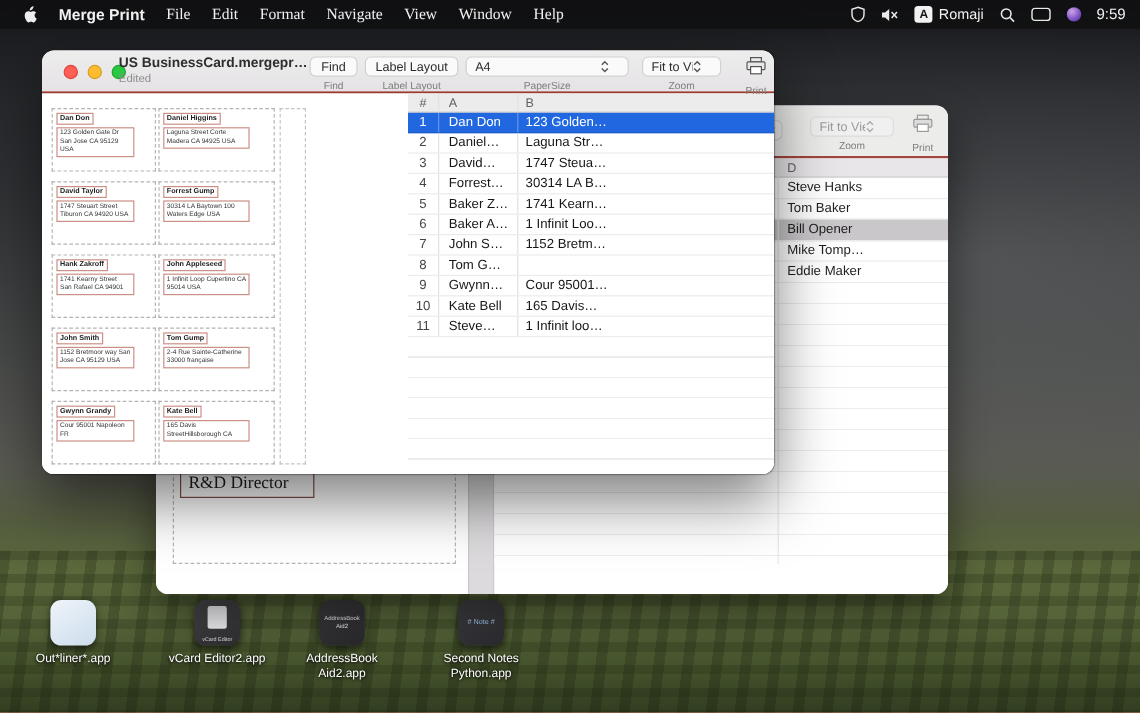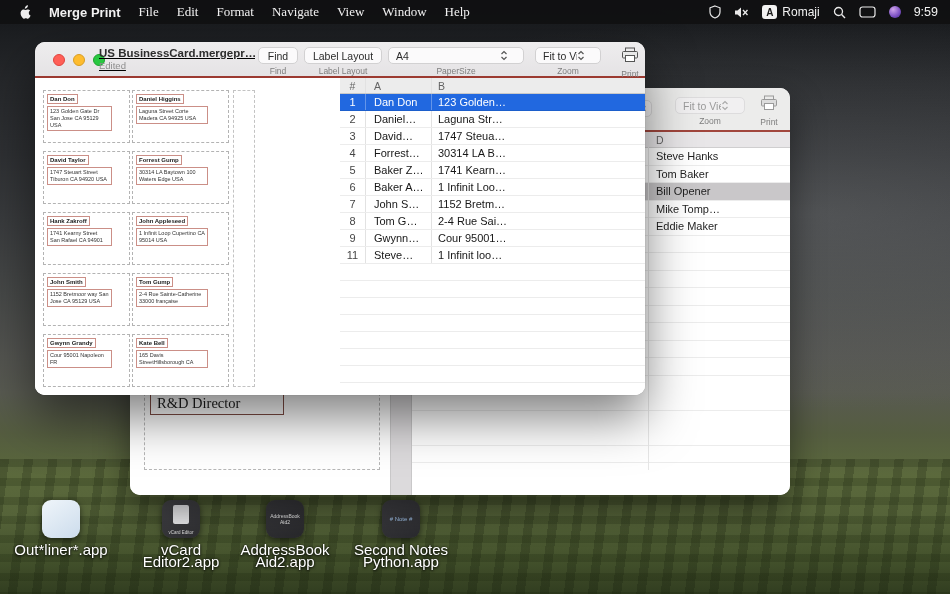--- a/index.html
+++ b/index.html
@@ -59,35 +59,35 @@
   .bw-divider { width:22px; background:#dcdadc; border-left:1px solid #c9c8c9; border-right:1px solid #c9c8c9; }
   .bw-table { flex:1; background:#fff; position:relative; }
   .bw-thead { height:16px; background:#e8e6e8; border-bottom:1px solid #cfcecf; position:relative; }
   .bw-colD { position:absolute; left:244px; top:2px; font-size:10.5px; color:#636363; }
   .bw-row { height:17.5px; border-bottom:1px solid #ececec; padding-left:244px; font-size:11px; color:#1f1f1f;
     display:flex; align-items:center; white-space:nowrap; }
   .bw-row.sel { background:#c9c7c9; }
   .bw-empty { height:234px; background:repeating-linear-gradient(to bottom, #fff 0 16.5px, #ececec 16.5px 17.5px); }
   .bw-colline { position:absolute; left:236px; top:0; height:338px; width:1px; background:#e6e6e6; }
   .big-card { position:absolute; left:14px; top:246px; width:236px; height:92px; border:1px dashed #b6b6b6; background:#fff; }
-  .role-box { position:absolute; left:5px; top:13px; width:134px; height:23px; border:1px solid #7f4c44;
+  .role-box { position:absolute; left:5px; top:13px; width:112px; height:23px; border:1px solid #7f4c44;
     font-family:"Liberation Serif",serif; font-size:14.5px; color:#1d1d1d; display:flex; align-items:center; padding-left:6px; }
   .person-box { position:absolute; left:5px; top:40px; right:5px; height:45px; border:1px solid #c2574d;
     font-family:"Liberation Serif",serif; font-size:29px; color:#151515; display:flex; align-items:center; padding-left:4px; white-space:nowrap; }
 
   
   .front-window { left:35px; top:42px; width:610px; height:353px; z-index:30;
     box-shadow:0 22px 50px rgba(0,0,0,0.5), 0 0 1px rgba(0,0,0,0.35); }
   .fw-toolbar { position:relative; height:34px; background:linear-gradient(#eeedee,#e5e3e5); border-radius:10px 10px 0 0; }
   .traffic { position:absolute; left:18px; top:12px; display:flex; gap:8px; }
   .tl { width:12px; height:12px; border-radius:50%; display:inline-block; }
   .tl.red    { background:#ff5f57; border:1px solid #e0443e; }
   .tl.yellow { background:#febc2e; border:1px solid #d89e24; }
   .tl.green  { background:#28c840; border:1px solid #1da32f; }
-  .title-block { position:absolute; left:64px; top:5px; width:156px; overflow:hidden;text-decoration:underline; }
+  .title-block { position:absolute; left:64px; top:5px; width:156px; overflow:hidden; }
   .fw-title { font-size:11.5px; font-weight:bold; color:#2d2d2d; white-space:nowrap; }
   .fw-status { font-size:9.5px; color:#8d8d8d; margin-top:1px; }
   .tb-group { position:absolute; top:5px; }
   .g-find   { left:223px; width:40px; }
   .g-layout { left:269px; width:78px; }
   .g-paper  { left:353px; width:136px; }
   .g-zoom   { left:500px; width:66px; }
   .g-print  { left:577px; width:36px; text-align:center; }
   .fw-redline { height:2px; background:#9c3a31; }
   .fw-content { display:flex; height:317px; border-radius:0 0 10px 10px; overflow:hidden; background:#fff; }
@@ -124,21 +124,21 @@
   .app-icon { width:38px; height:38px; border-radius:9px; margin:0 auto; position:relative;
     box-shadow:0 2px 6px rgba(0,0,0,0.55); overflow:hidden; }
   .icon-outliner { background:linear-gradient(145deg,#eff5fa,#ccdcec); }
   .icon-vcard { background:linear-gradient(160deg,#48484c,#2d2d30); }
   .icon-vcard .mini-doc { position:absolute; left:11px; top:5px; width:16px; height:19px; background:#e9e9eb; border-radius:2px; }
   .icon-vcard .mini-txt { position:absolute; left:0; right:0; bottom:3px; font-size:4.5px; color:#ddd; }
   .icon-abook { background:linear-gradient(160deg,#3b3b3f,#28282b); }
   .icon-abook .mini-txt { position:absolute; left:0; right:0; top:13px; font-size:5px; line-height:6px; color:#e3e3e3; }
   .icon-notes { background:linear-gradient(160deg,#404044,#2a2a2e); }
   .icon-notes .mini-txt { position:absolute; left:0; right:0; top:16px; font-size:6px; color:#9fc0e8; }
-  .icon-label { margin-top:6px; font-size:15px; line-height:11.5px; color:#fff;
+  .icon-label { margin-top:6px; font-size:10px; line-height:11.5px; color:#fff;
     text-shadow:0 1px 3px rgba(0,0,0,0.9), 0 0 2px rgba(0,0,0,0.7); }
 </style>
 </head>
 <body>
 
 <div class="screen">
   <div class="wallpaper"></div>
 
   <div class="menubar">
     <div class="mb-left">
@@ -390,26 +390,30 @@
           <span class="c-b">1 Infinit Loo…</span>
         </div>
         <div class="t-row">
           <span class="c-num">7</span>
           <span class="c-a">John S…</span>
           <span class="c-b">1152 Bretm…</span>
         </div>
         <div class="t-row">
           <span class="c-num">8</span>
           <span class="c-a">Tom G…</span>
-          <span class="c-b">2-4 Rue Sai…</span>
         </div>
         <div class="t-row">
           <span class="c-num">9</span>
           <span class="c-a">Gwynn…</span>
           <span class="c-b">Cour 95001…</span>
+        </div>
+        <div class="t-row">
+          <span class="c-num">10</span>
+          <span class="c-a">Kate Bell</span>
+          <span class="c-b">165 Davis…</span>
         </div>
         <div class="t-row">
           <span class="c-num">11</span>
           <span class="c-a">Steve…</span>
           <span class="c-b">1 Infinit loo…</span>
         </div>
         <div class="t-empty"></div>
       </div>
     </div>
   </div>

